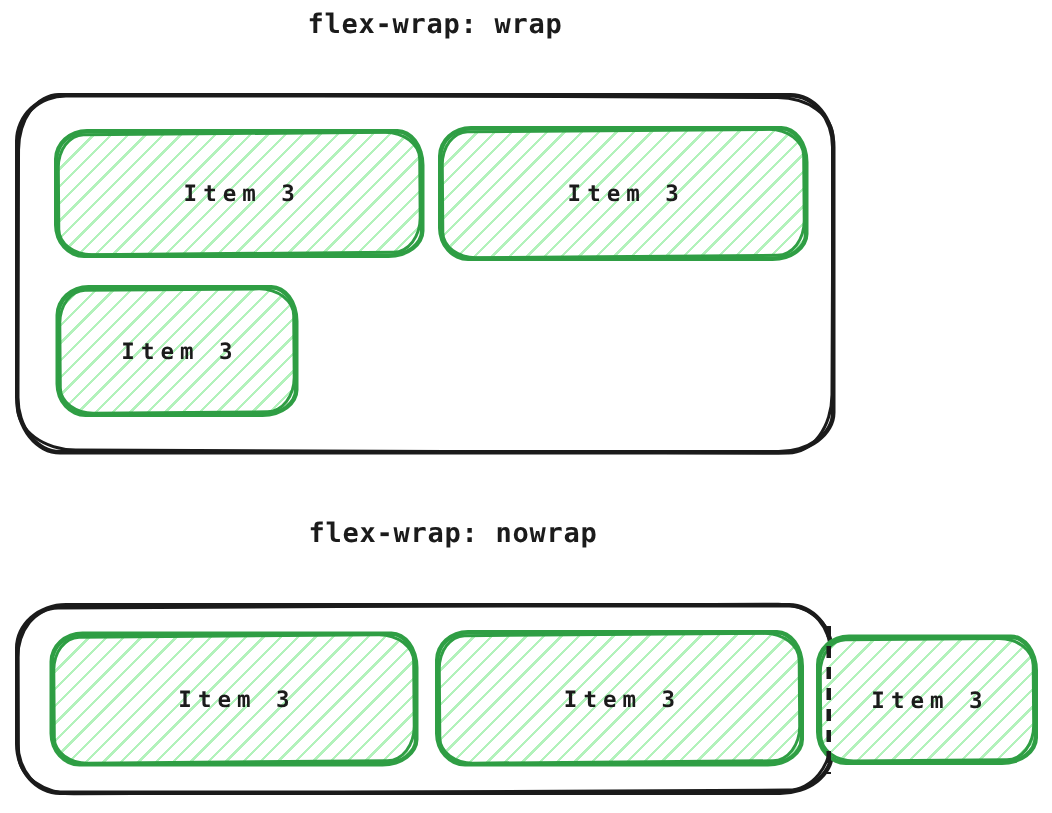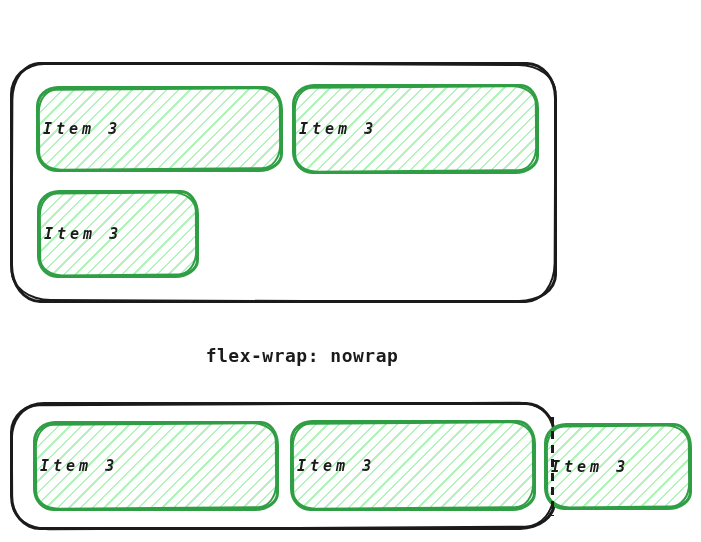--- a/index.html
+++ b/index.html
@@ -71,22 +71,22 @@
     position: absolute;
     border: 3px solid var(--item-stroke);
     background-color: var(--bg);
     background-image: repeating-linear-gradient(
       135deg,
       var(--item-hatch) 0 1.6px,
       transparent 1.6px 8.2px
     );
     display: flex;
     align-items: center;
+    justify-content: center;
     border-radius: 22px 18px 24px 20px / 20px 24px 18px 22px;
-    font-style: italic;
   }
   .flex-item::before {
     content: "";
     position: absolute;
     inset: -1px;
     border: 2px solid var(--item-stroke);
     border-radius: 18px 24px 19px 23px / 23px 19px 24px 18px;
     transform: rotate(-0.45deg);
     pointer-events: none;
   }
@@ -121,20 +121,21 @@
     );
     z-index: 3;
   }
 </style>
 </head>
 <body>
 
 <div class="canvas">
 
   <div class="section">
+    <div class="diagram-title title-wrap">flex-wrap: wrap</div>
 
     <div class="flex-container container-wrap">
       <div class="flex-item item-a1">
         <span class="item-label">Item 3</span>
       </div>
       <div class="flex-item item-a2">
         <span class="item-label">Item 3</span>
       </div>
       <div class="flex-item item-a3">
         <span class="item-label">Item 3</span>

